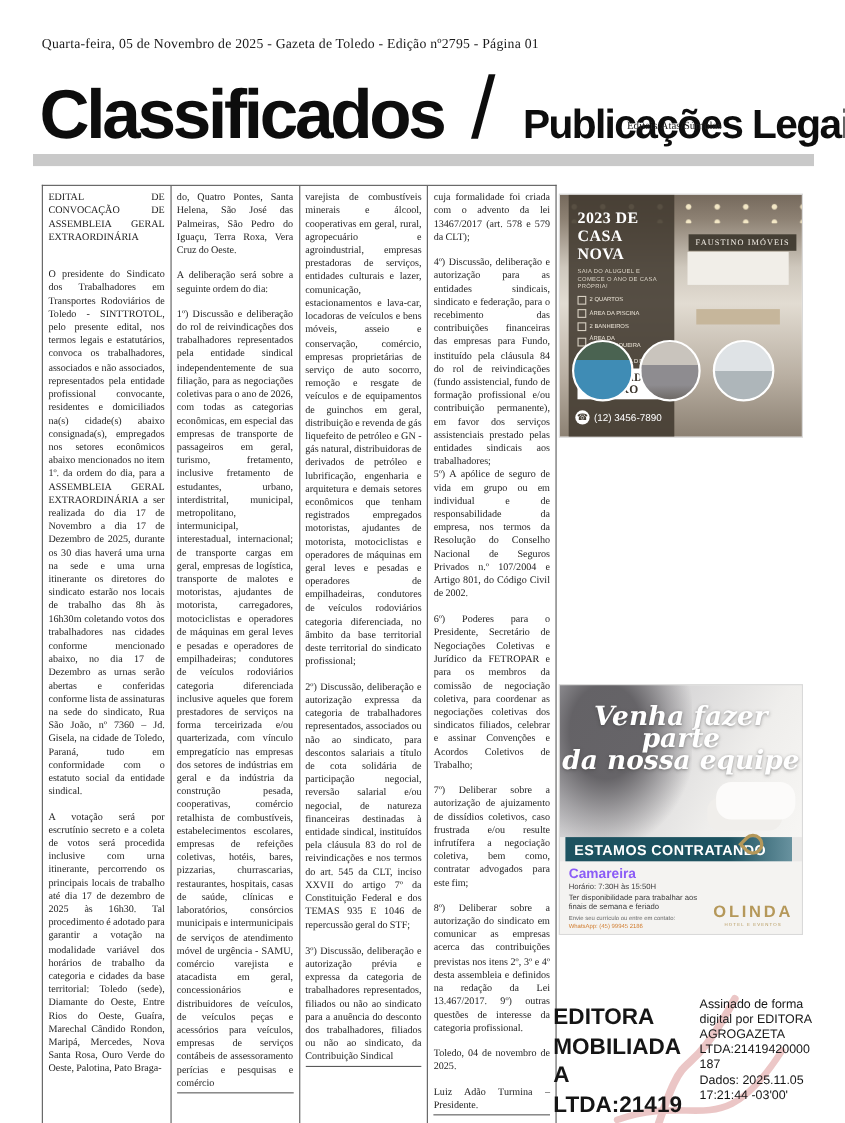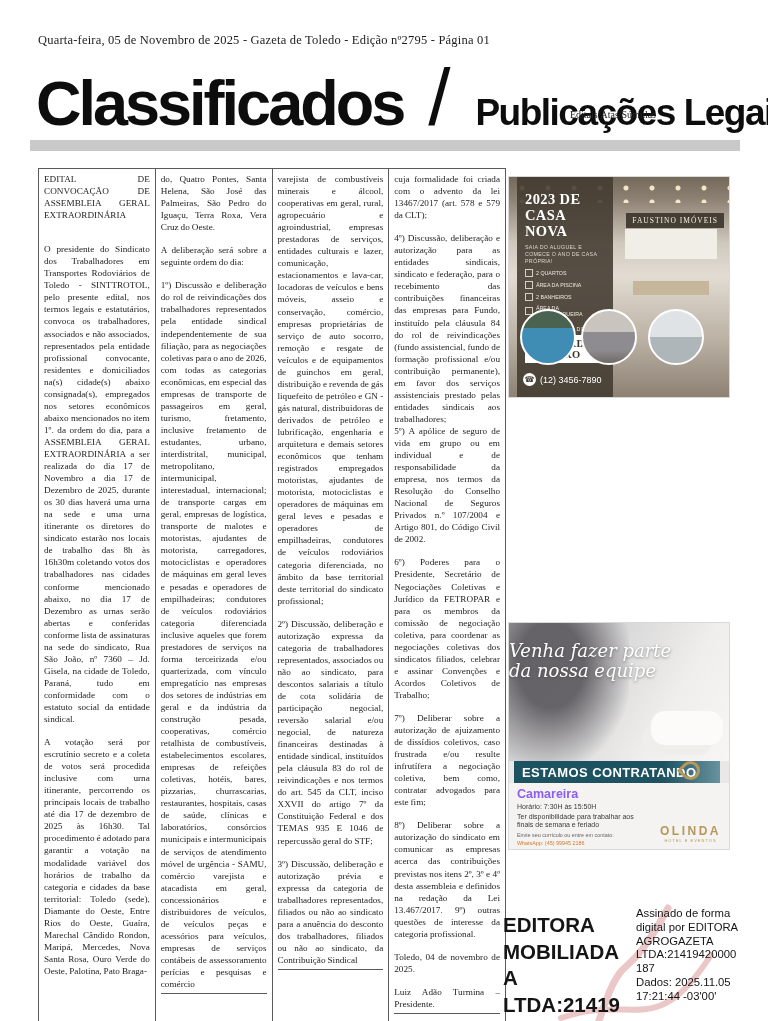--- a/index.html
+++ b/index.html
@@ -79,36 +79,36 @@
   .ad2 .c3{left:143px;top:140px;width:54px;height:54px;background:linear-gradient(180deg,#7b8c86 0 45%,#6b5340 45% 100%);}
 
   
   .ad3{top:622px;height:228px;background:#e9e8e7;}
   .ad3-photo{position:absolute;left:0;top:0;right:0;height:138px;
        background:linear-gradient(120deg,#b9b9bd 0%,#d6d5d6 35%,#efeeec 70%,#f7f6f4 100%);}
   .ad3-figure{position:absolute;left:-10px;top:-12px;width:130px;height:155px;
        background:radial-gradient(ellipse at 40% 35%,rgba(90,88,92,.9) 0 30%,rgba(120,118,122,.5) 55%,transparent 75%);}
   .ad3-pillow{position:absolute;right:6px;top:88px;width:72px;height:34px;border-radius:14px;background:#fcfbfa;
        box-shadow:-10px 12px 0 -2px #f0eeeb;}
-  .ad3-headline{position:absolute;left:0;right:0;top:18px;color:#fff;font-style:italic;
-       font-weight:400;font-size:18px;line-height:20px;font-family:"DejaVu Serif",serif;
+  .ad3-headline{position:absolute;left:0;right:0;top:18px;text-align:center;color:#fff;font-style:italic;
+       font-weight:700;font-size:24px;line-height:20px;font-family:"DejaVu Serif",serif;
        text-shadow:0 1px 3px rgba(60,60,60,.55);}
   .ad3-banner{position:absolute;left:5px;top:138px;width:206px;color:#fff;font-weight:700;font-size:13px;
        letter-spacing:.4px;padding:4px 0 4px 8px;box-sizing:border-box;font-family:"Liberation Sans",sans-serif;
        background:linear-gradient(90deg,#1d5260 0 72%,#68929f 100%);}
   .ad3-bottom{position:absolute;left:0;right:0;bottom:0;height:66px;background:#f4f3f1;padding:4px 8px;
        box-sizing:border-box;font-family:"Liberation Sans",sans-serif;}
   .ad3-job{font-size:12.5px;font-weight:700;color:#8b5cf6;}
   .ad3-line{font-size:7px;color:#3a3a3a;margin-top:1.5px;width:132px;line-height:8.5px;}
   .ad3-tiny{font-size:5.4px;color:#666;margin-top:2px;width:120px;line-height:6.5px;}
   .ad3-wa{color:#d07a2a;}
   .ad3-logo{position:absolute;right:8px;bottom:6px;text-align:center;color:#b5985a;}
   .olinda-icon{width:13px;height:13px;margin:0 auto 3px;border:3px solid #b5985a;border-radius:50% 50% 50% 0;
        transform:rotate(45deg);}
-  .olinda-name{font-size:12px;letter-spacing:2.5px;font-weight:700;font-family:"Liberation Sans",sans-serif;margin-top:44px;}
+  .olinda-name{font-size:15px;letter-spacing:2.5px;font-weight:700;font-family:"Liberation Sans",sans-serif;margin-top:44px;}
   .olinda-sub{font-size:4px;letter-spacing:1px;font-family:"Liberation Sans",sans-serif;}
 
   
   .signature{position:absolute;left:503px;top:858px;width:258px;height:158px;font-family:Liberation Sans, sans-serif;margin-top:48px;}
   .sig-flourish{position:absolute;left:50px;top:-6px;width:170px;height:165px;opacity:.5;}
   .sig-name{position:absolute;left:0;top:6px;width:132px;font-size:20.5px;font-weight:700;line-height:26.5px;color:#151515;}
   .sig-details{position:absolute;left:133px;top:1px;width:126px;font-size:11.3px;line-height:13.8px;color:#151515;}
 </style>
 </head>
 <body>

